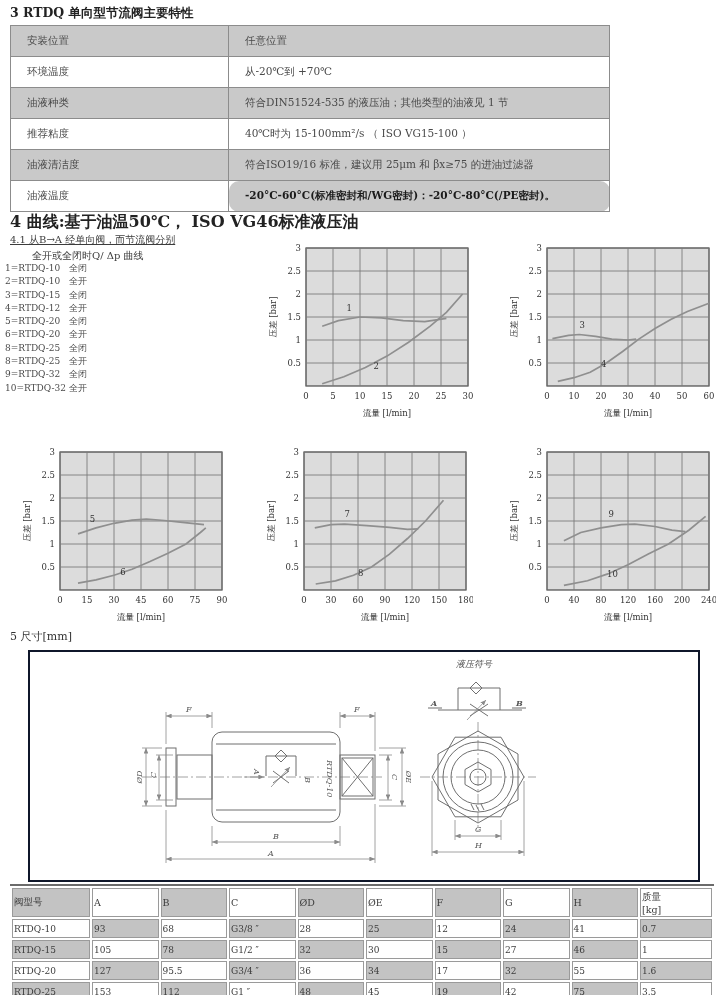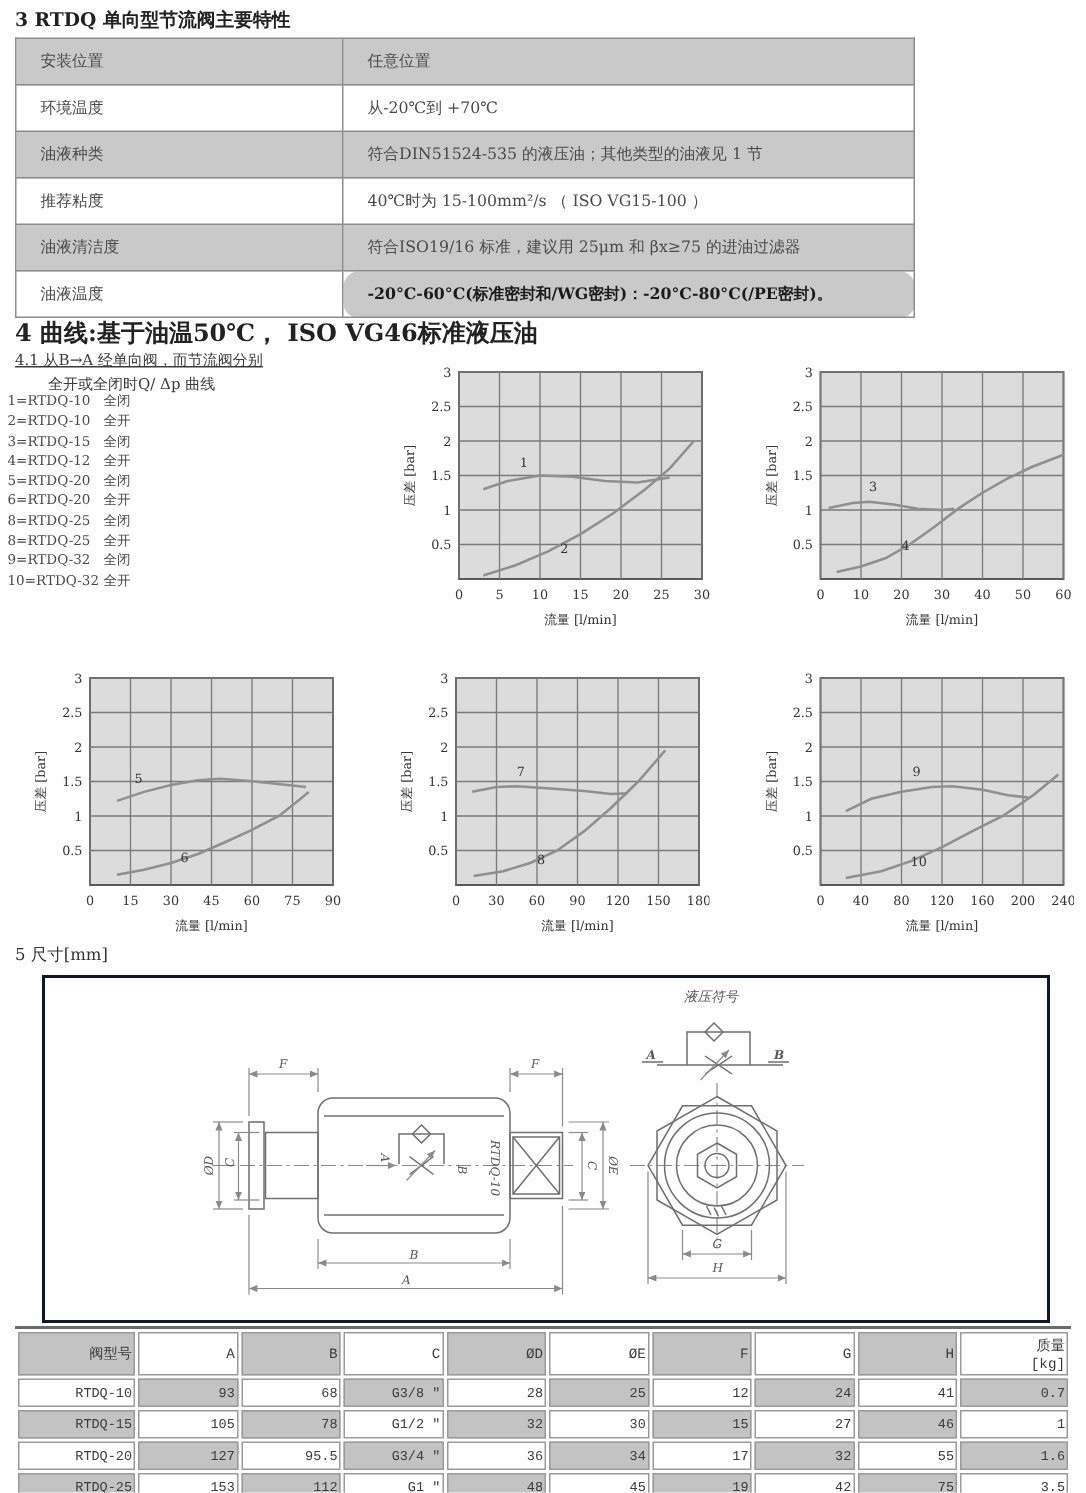--- a/index.html
+++ b/index.html
@@ -22,21 +22,21 @@
   .tk{font-size:8.5px;fill:#333;font-family:"DejaVu Serif",serif;}
   
   #drawbox{left:28px;top:650px;width:668px;height:228px;border:2px solid #0f172a;font-style:italic;}
   #drawbox svg{display:block;}
   .dw{stroke:#6f6f6f;fill:none;stroke-width:1;}
   .dim{stroke:#8a8a8a;fill:none;stroke-width:0.8;}
   .dtx{font-size:8px;fill:#555;font-family:"DejaVu Serif",serif;}
   
   #dimtbl{left:10px;top:884px;width:704px;border-top:2px solid #6b6b6b;border-bottom:2px solid #6b6b6b;}
   #dimtbl table{width:100%;border-spacing:2px;table-layout:fixed;}
-  #dimtbl td{border:1px solid #9a9a9a;text-align:right;font-size:9px;color:#3c3c3c;height:15px;font-family:Liberation Mono, monospace;}
+  #dimtbl td{border:1px solid #9a9a9a;text-align:left;font-size:9px;color:#3c3c3c;height:15px;}
   #dimtbl tr.hd td{height:25px;font-size:9.5px;}
   #dimtbl td.g{background:#c3c3c3;}
   #dimtbl col.c0{width:78px;} #dimtbl col.c9{width:72px;}
 </style>
 </head>
 <body>
 
 <div class="abs sec-title" style="left:10px;top:5px;">3  RTDQ 单向型节流阀主要特性</div>
 
 <table id="props" class="abs">

